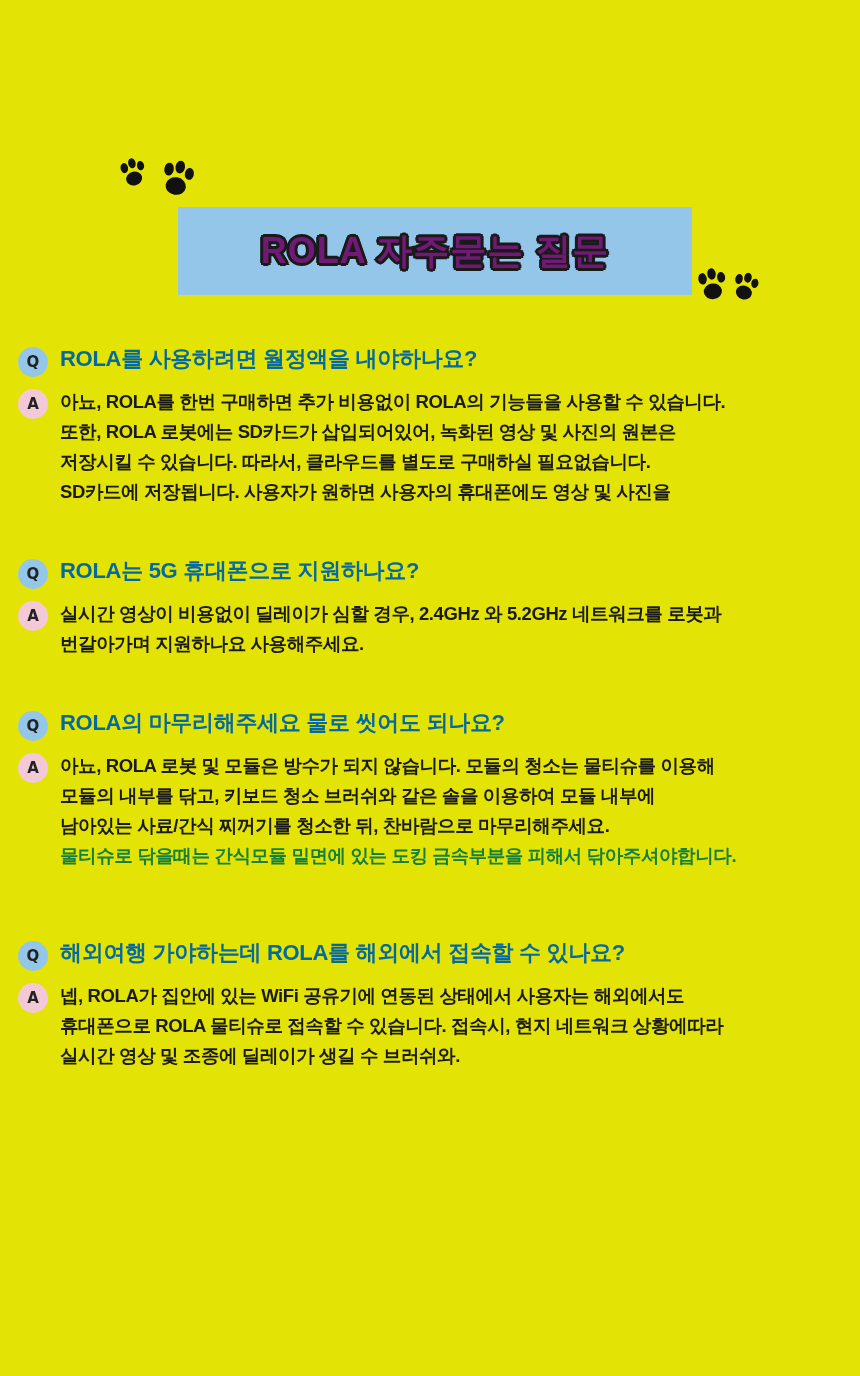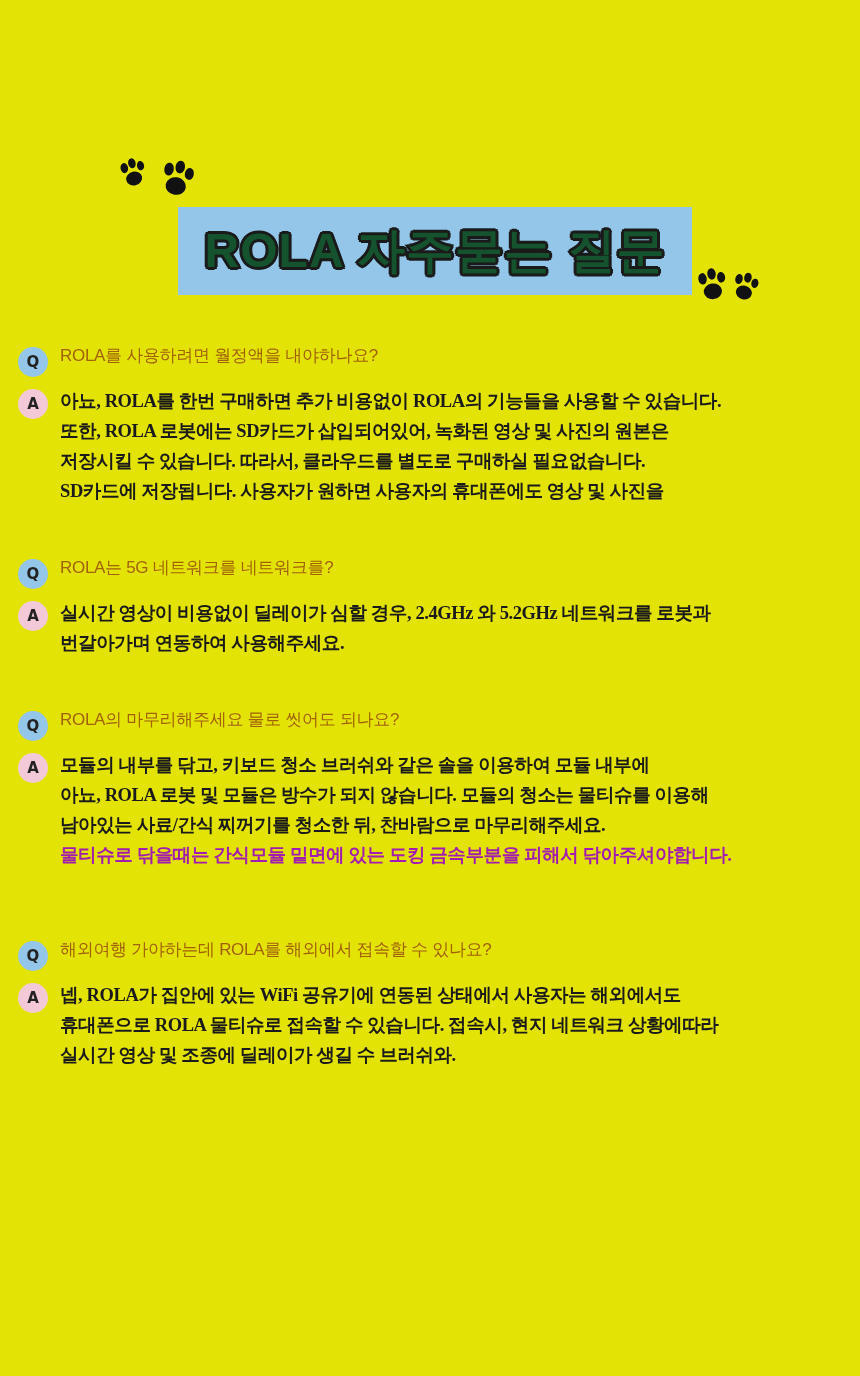--- a/index.html
+++ b/index.html
@@ -40,23 +40,23 @@
     left: 178px;
     top: 207px;
     width: 514px;
     height: 88px;
     background: #93c6e8;
     display: flex;
     align-items: center;
     justify-content: center;
   }
   .title-text {
-    font-size: 48px;
-    font-weight: bold;
-    color: #14532d;
+    font-size: 36px;
+    font-weight: bold;
+    color: #701a75;
     letter-spacing: 1px;
     -webkit-text-stroke: 4px #1a1a1a;
     paint-order: stroke fill;
     text-shadow:
       3px 0 0 #1a1a1a, -3px 0 0 #1a1a1a, 0 3px 0 #1a1a1a, 0 -3px 0 #1a1a1a,
       2px 2px 0 #1a1a1a, -2px 2px 0 #1a1a1a, 2px -2px 0 #1a1a1a, -2px -2px 0 #1a1a1a;
     white-space: nowrap;
   }
 
   
@@ -87,39 +87,38 @@
     align-items: center;
     justify-content: center;
     margin-top: 2px;
     font-family: "DejaVu Sans", sans-serif;
   }
   .bubble-q { background: #93c6e8; }
   .bubble-a { background: #f3c9d8; }
 
   .q-text {
     margin-left: 12px;
-    font-size: 17px;
-    font-weight: normal;
-    color: #a16207;
+    font-size: 22px;
+    font-weight: bold;
+    color: #0369a1;
     line-height: 1.25;
     letter-spacing: -0.3px;
   }
 
   .a-text {
     margin-left: 12px;
     font-size: 18.5px;
     font-weight: bold;
     color: #1a1a1a;
     line-height: 1.62;
     letter-spacing: -0.4px;
     max-width: 790px;
-    font-family: Liberation Serif, serif;
   }
   .a-text .line { display: block; white-space: nowrap; }
-  .a-text .line.accent { color: #a21caf; }
+  .a-text .line.accent { color: #15803d; }
 
   .q-block { margin-bottom: 10px; }
   .gap-lg { height: 44px; }
   .gap-xl { height: 62px; }
 </style>
 </head>
 <body>
 
 <div class="page">
 
@@ -176,43 +175,43 @@
           <span class="line">SD카드에 저장됩니다. 사용자가 원하면 사용자의 휴대폰에도 영상 및 사진을</span>
         </div>
       </div>
     </div>
 
     <div class="gap-lg"></div>
 
     <div class="faq-item">
       <div class="row q-block">
         <div class="bubble bubble-q">Q</div>
-        <div class="q-text">ROLA는 5G 네트워크를 네트워크를?</div>
+        <div class="q-text">ROLA는 5G 휴대폰으로 지원하나요?</div>
       </div>
       <div class="row">
         <div class="bubble bubble-a">A</div>
         <div class="a-text">
           <span class="line">실시간 영상이 비용없이 딜레이가 심할 경우, 2.4GHz 와 5.2GHz 네트워크를 로봇과</span>
-          <span class="line">번갈아가며 연동하여 사용해주세요.</span>
+          <span class="line">번갈아가며 지원하나요 사용해주세요.</span>
         </div>
       </div>
     </div>
 
     <div class="gap-lg"></div>
 
     <div class="faq-item">
       <div class="row q-block">
         <div class="bubble bubble-q">Q</div>
         <div class="q-text">ROLA의 마무리해주세요 물로 씻어도 되나요?</div>
       </div>
       <div class="row">
         <div class="bubble bubble-a">A</div>
         <div class="a-text">
+          <span class="line">아뇨, ROLA 로봇 및 모듈은 방수가 되지 않습니다. 모듈의 청소는 물티슈를 이용해</span>
           <span class="line">모듈의 내부를 닦고, 키보드 청소 브러쉬와 같은 솔을 이용하여 모듈 내부에</span>
-          <span class="line">아뇨, ROLA 로봇 및 모듈은 방수가 되지 않습니다. 모듈의 청소는 물티슈를 이용해</span>
           <span class="line">남아있는 사료/간식 찌꺼기를 청소한 뒤, 찬바람으로 마무리해주세요.</span>
           <span class="line accent">물티슈로 닦을때는 간식모듈 밑면에 있는 도킹 금속부분을 피해서 닦아주셔야합니다.</span>
         </div>
       </div>
     </div>
 
     <div class="gap-xl"></div>
 
     <div class="faq-item">
       <div class="row q-block">

